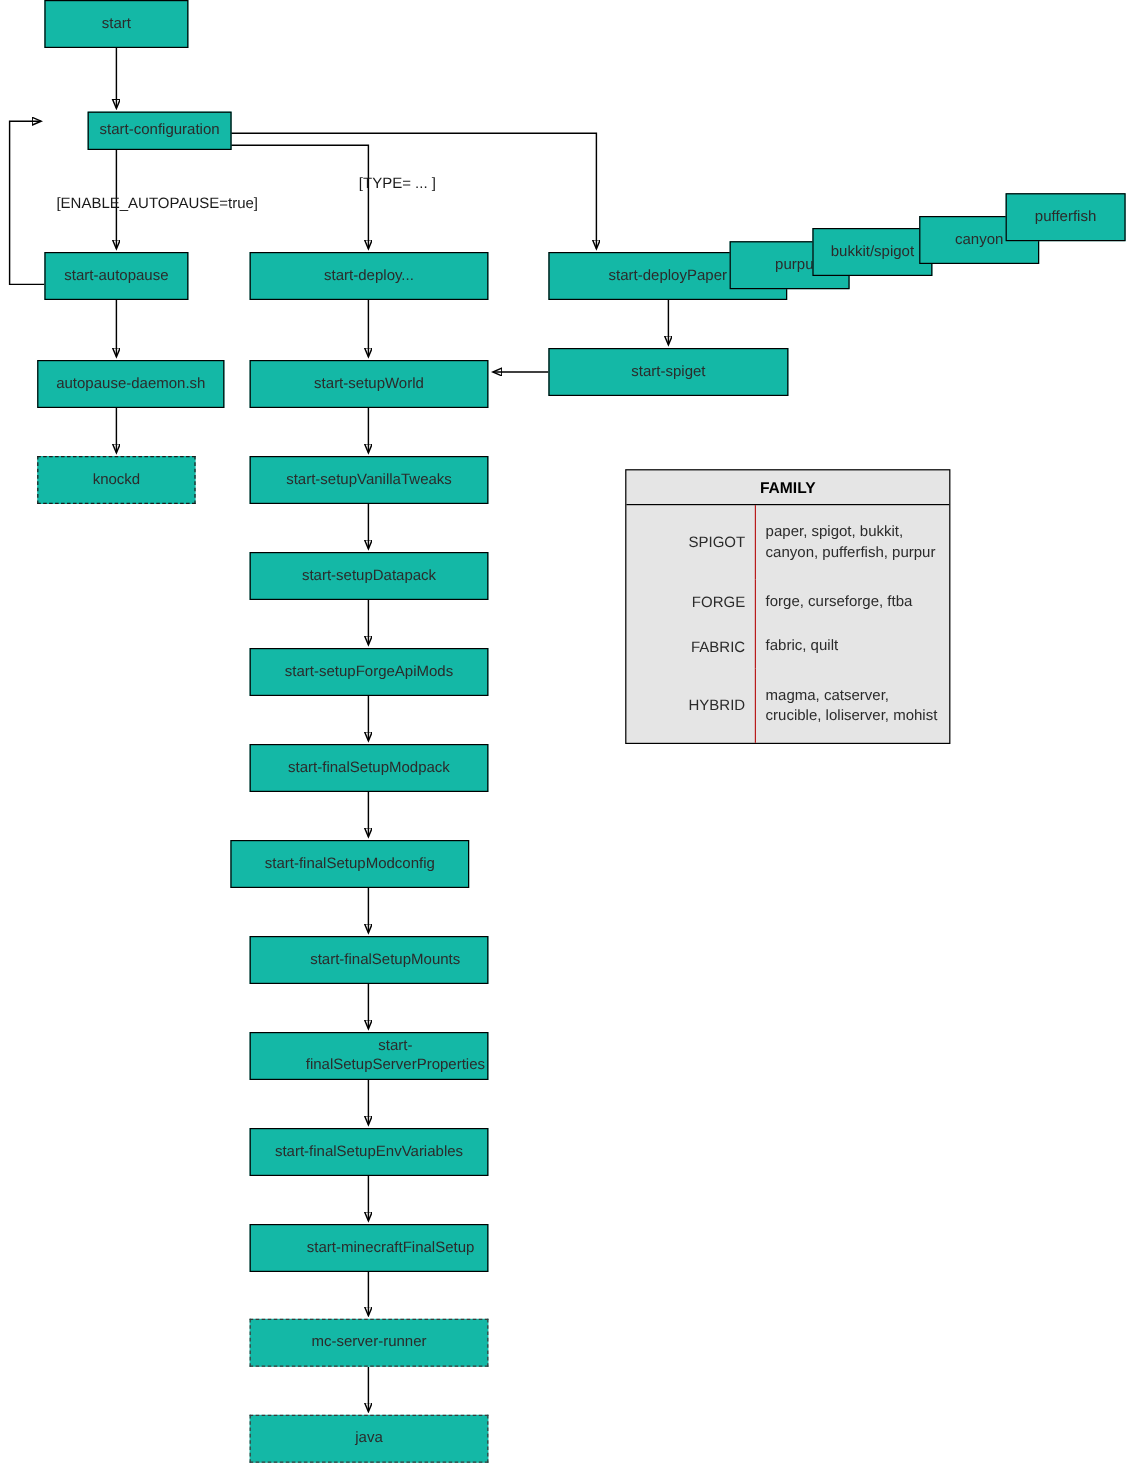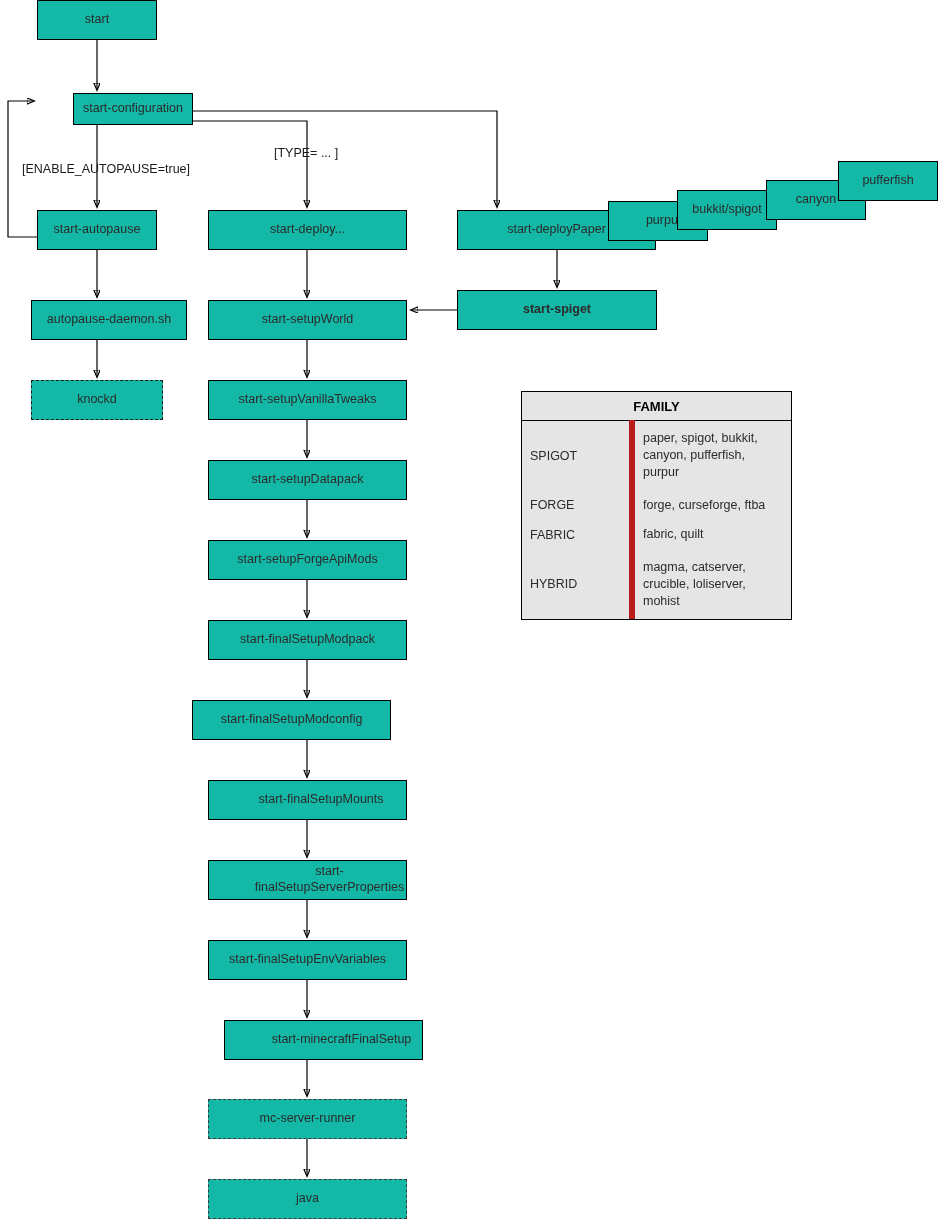--- a/index.html
+++ b/index.html
@@ -8,34 +8,34 @@
        color:#000000;overflow:hidden;}
   #canvas{position:absolute;left:0;top:0;width:938px;height:1221px;}
 
   .node{position:absolute;box-sizing:border-box;border:1px solid #000000;
         background:#14b8a6;display:flex;align-items:center;justify-content:center;
         text-align:center;font-size:12.5px;color:#2b2b2b;line-height:1.25;z-index:5;}
   .node.dashed{border:1.6px dashed #3a3a3a;}
   .node.dashed-fine{border:1.4px dashed #1b1b1b;}
   .node.cascade{z-index:7;}
 
-  .edgelabel{position:absolute;font-size:12.5px;color:#1a1a1a;white-space:nowrap;z-index:8;}
+  .edgelabel{position:absolute;font-size:12.5px;color:#1a1a1a;white-space:nowrap;z-index:8;margin-left:25px;}
 
   svg#wires{position:absolute;left:0;top:0;width:938px;height:1221px;z-index:2;
             overflow:visible;}
   svg#wires line, svg#wires path{stroke:#000000;stroke-width:1.2px;fill:none;}
 
   
   .famtable{position:absolute;box-sizing:border-box;border:1px solid #000000;
             background:#e5e5e5;z-index:5;border-collapse:collapse;}
   .famtable table{border-collapse:collapse;width:100%;height:100%;}
   .famtable th{font-size:13px;font-weight:bold;color:#000;text-align:center;
                border-bottom:1px solid #000;height:28px;padding:0;}
   .famtable td{font-size:12.5px;color:#2b2b2b;padding:4px 8px;vertical-align:middle;}
-  .famtable td.key{width:91px;text-align:left;border-right:6px solid #b91c1c;}
+  .famtable td.key{width:91px;text-align:right;border-right:1px solid #b91c1c;}
   .famtable td.val{text-align:left;line-height:1.35;}
 </style>
 </head>
 <body>
 
 <div id="canvas">
 
   <svg id="wires">
     <defs>
       <marker id="arrow" markerWidth="9" markerHeight="9" refX="7.2" refY="3.2" orient="auto" markerUnits="userSpaceOnUse">
@@ -99,29 +99,29 @@
   <div class="node" style="left:208px;top:620px;width:199px;height:40px;">start-finalSetupModpack</div>
 
   <div class="node" style="left:192px;top:700px;width:199px;height:40px;">start-finalSetupModconfig</div>
 
   <div class="node" style="left:208px;top:780px;width:199px;height:40px;padding-left:27px;">start-finalSetupMounts</div>
 
   <div class="node" style="left:208px;top:860px;width:199px;height:40px;padding-left:44px;">start-finalSetupServerProperties</div>
 
   <div class="node" style="left:208px;top:940px;width:199px;height:40px;">start-finalSetupEnvVariables</div>
 
-  <div class="node" style="left:224px;top:1020px;width:199px;height:40px;padding-left:36px;">start-minecraftFinalSetup</div>
+  <div class="node" style="left:208px;top:1020px;width:199px;height:40px;padding-left:36px;">start-minecraftFinalSetup</div>
 
   <div class="node dashed" style="left:208px;top:1099px;width:199px;height:40px;">mc-server-runner</div>
 
   <div class="node dashed" style="left:208px;top:1179px;width:199px;height:40px;">java</div>
 
   <div class="node" style="left:457px;top:210px;width:199px;height:40px;z-index:6;">start-deployPaper</div>
 
-  <div class="node" style="left:457px;top:290px;width:200px;height:40px;font-weight:bold;">start-spiget</div>
+  <div class="node" style="left:457px;top:290px;width:200px;height:40px;">start-spiget</div>
 
   <div class="node cascade" style="left:608px;top:201px;width:100px;height:40px;z-index:8;padding-left:12px;">purpur</div>
 
   <div class="node cascade" style="left:677px;top:190px;width:100px;height:40px;z-index:9;">bukkit/spigot</div>
 
   <div class="node cascade" style="left:766px;top:180px;width:100px;height:40px;z-index:10;">canyon</div>
 
   <div class="node cascade" style="left:838px;top:161px;width:100px;height:40px;z-index:11;">pufferfish</div>
 
   <div class="edgelabel" style="left:22px;top:162px;">[ENABLE_AUTOPAUSE=true]</div>

